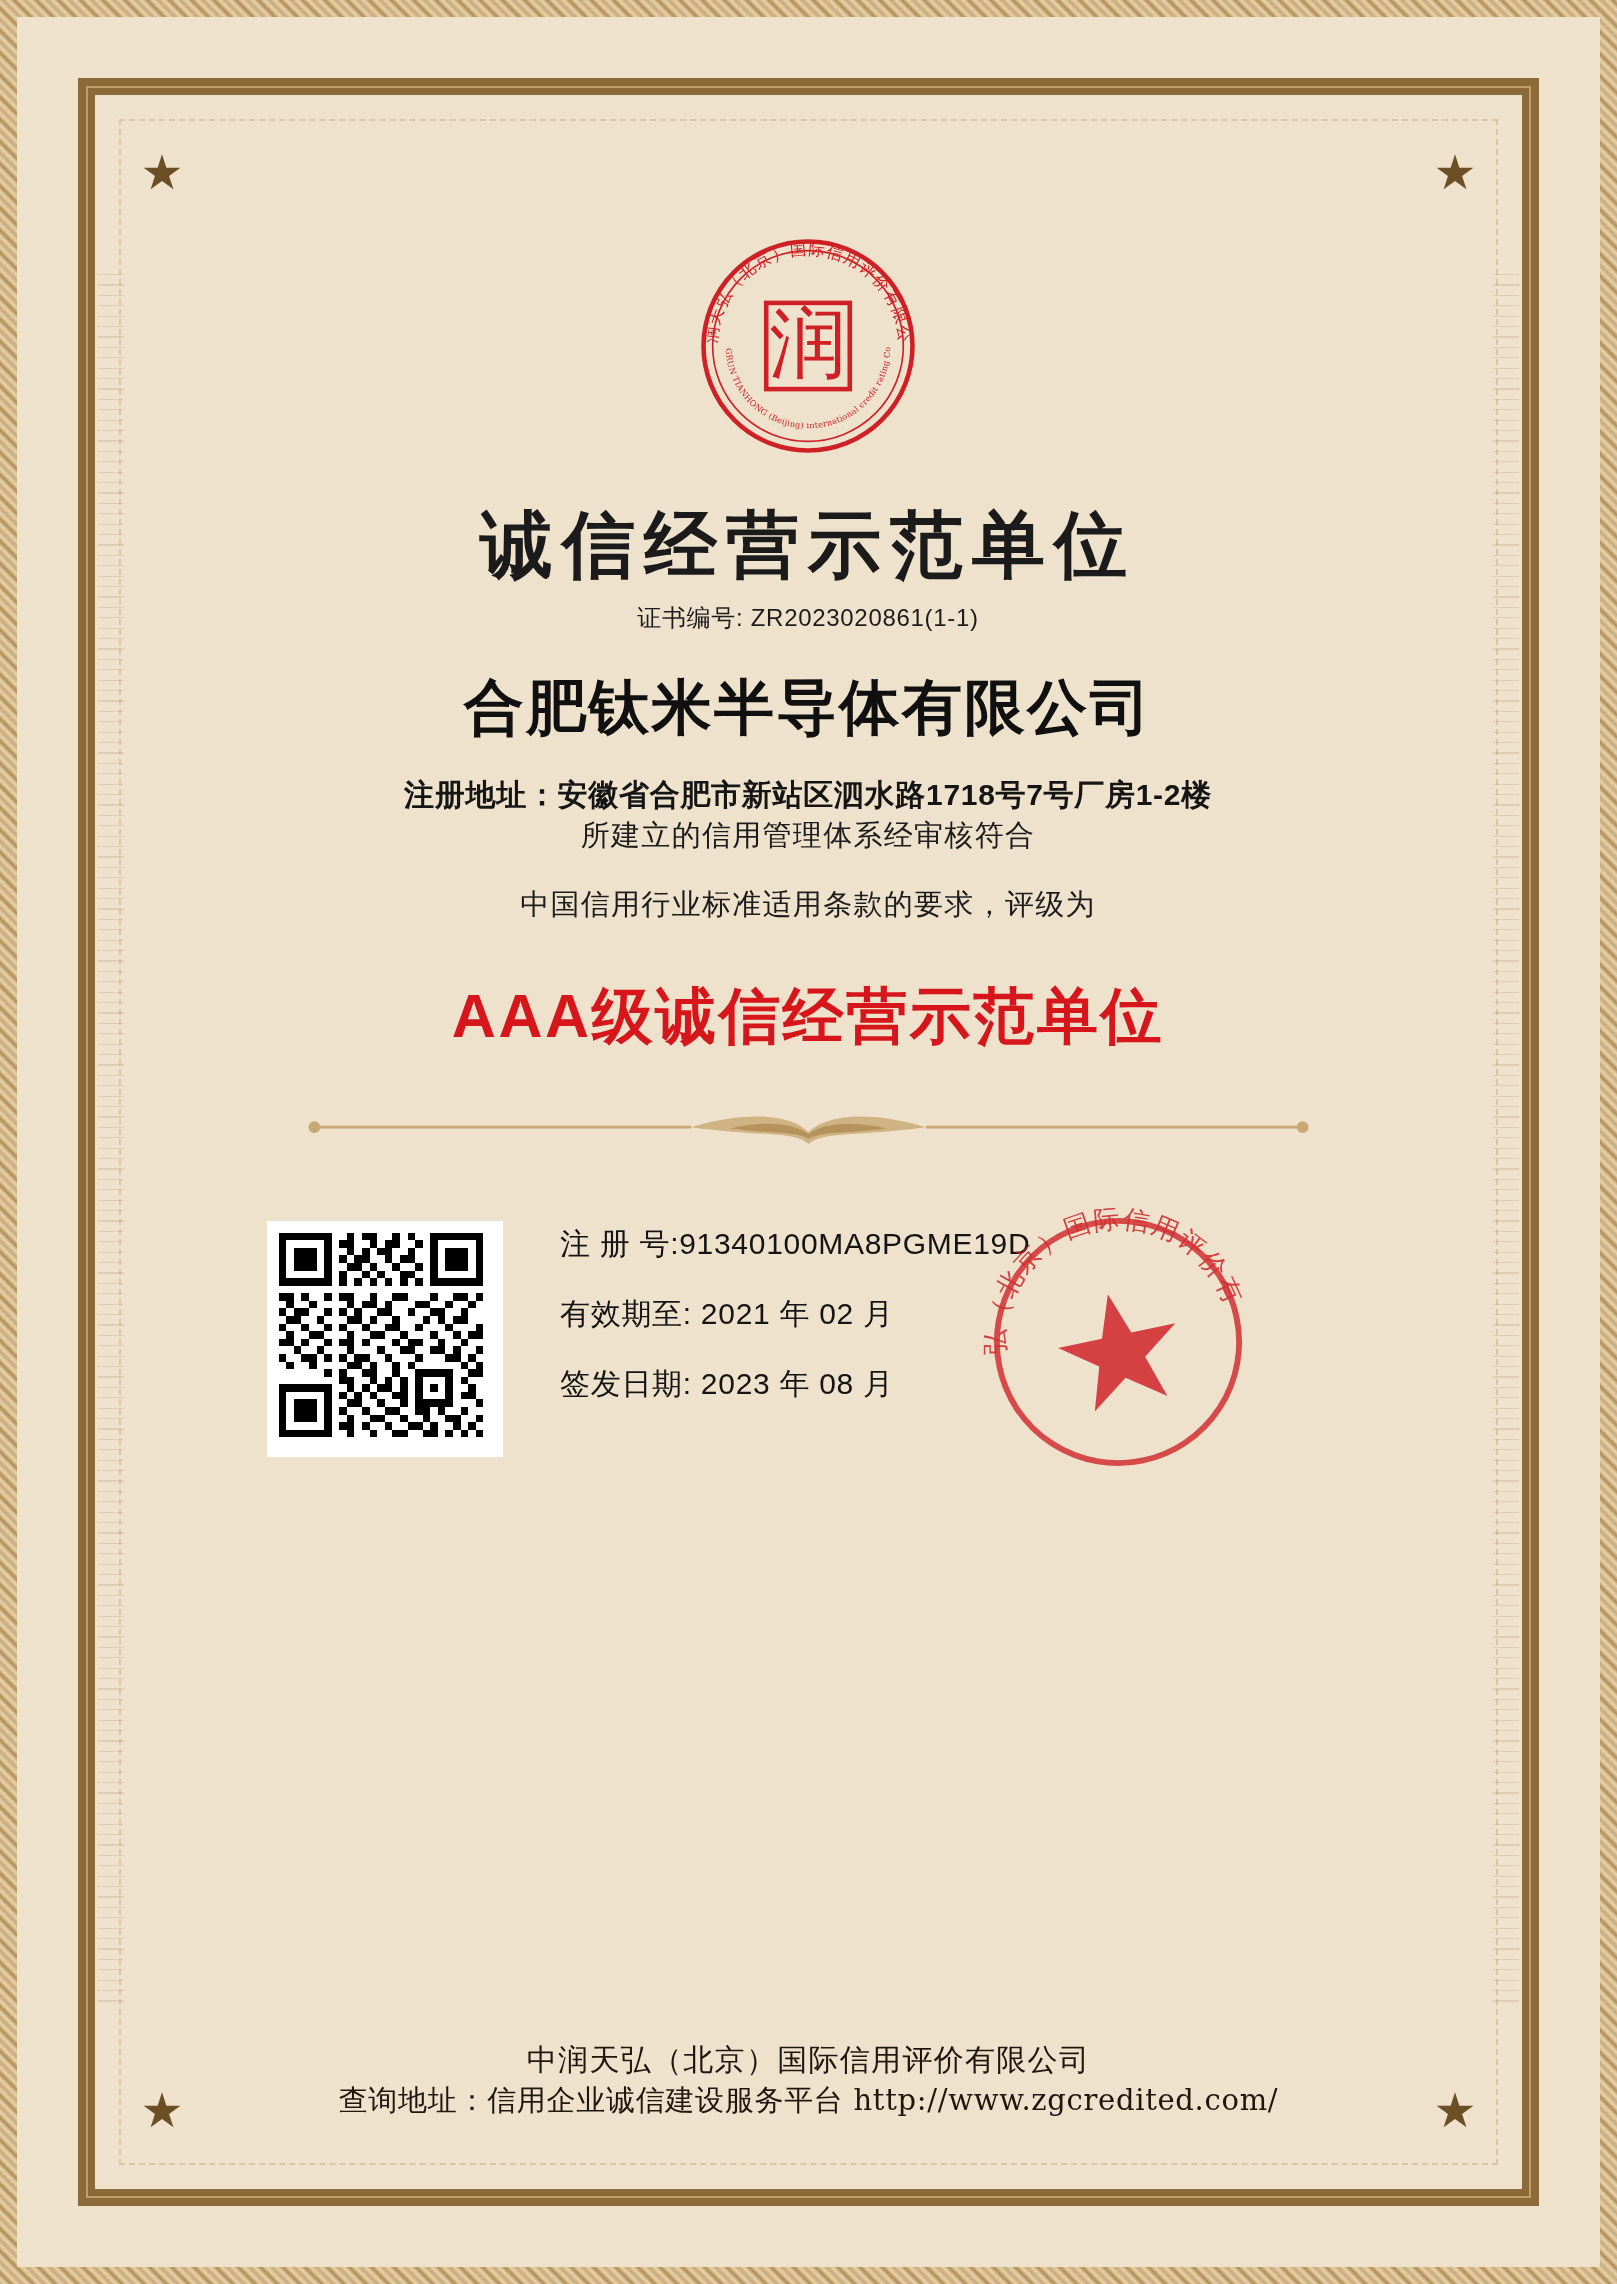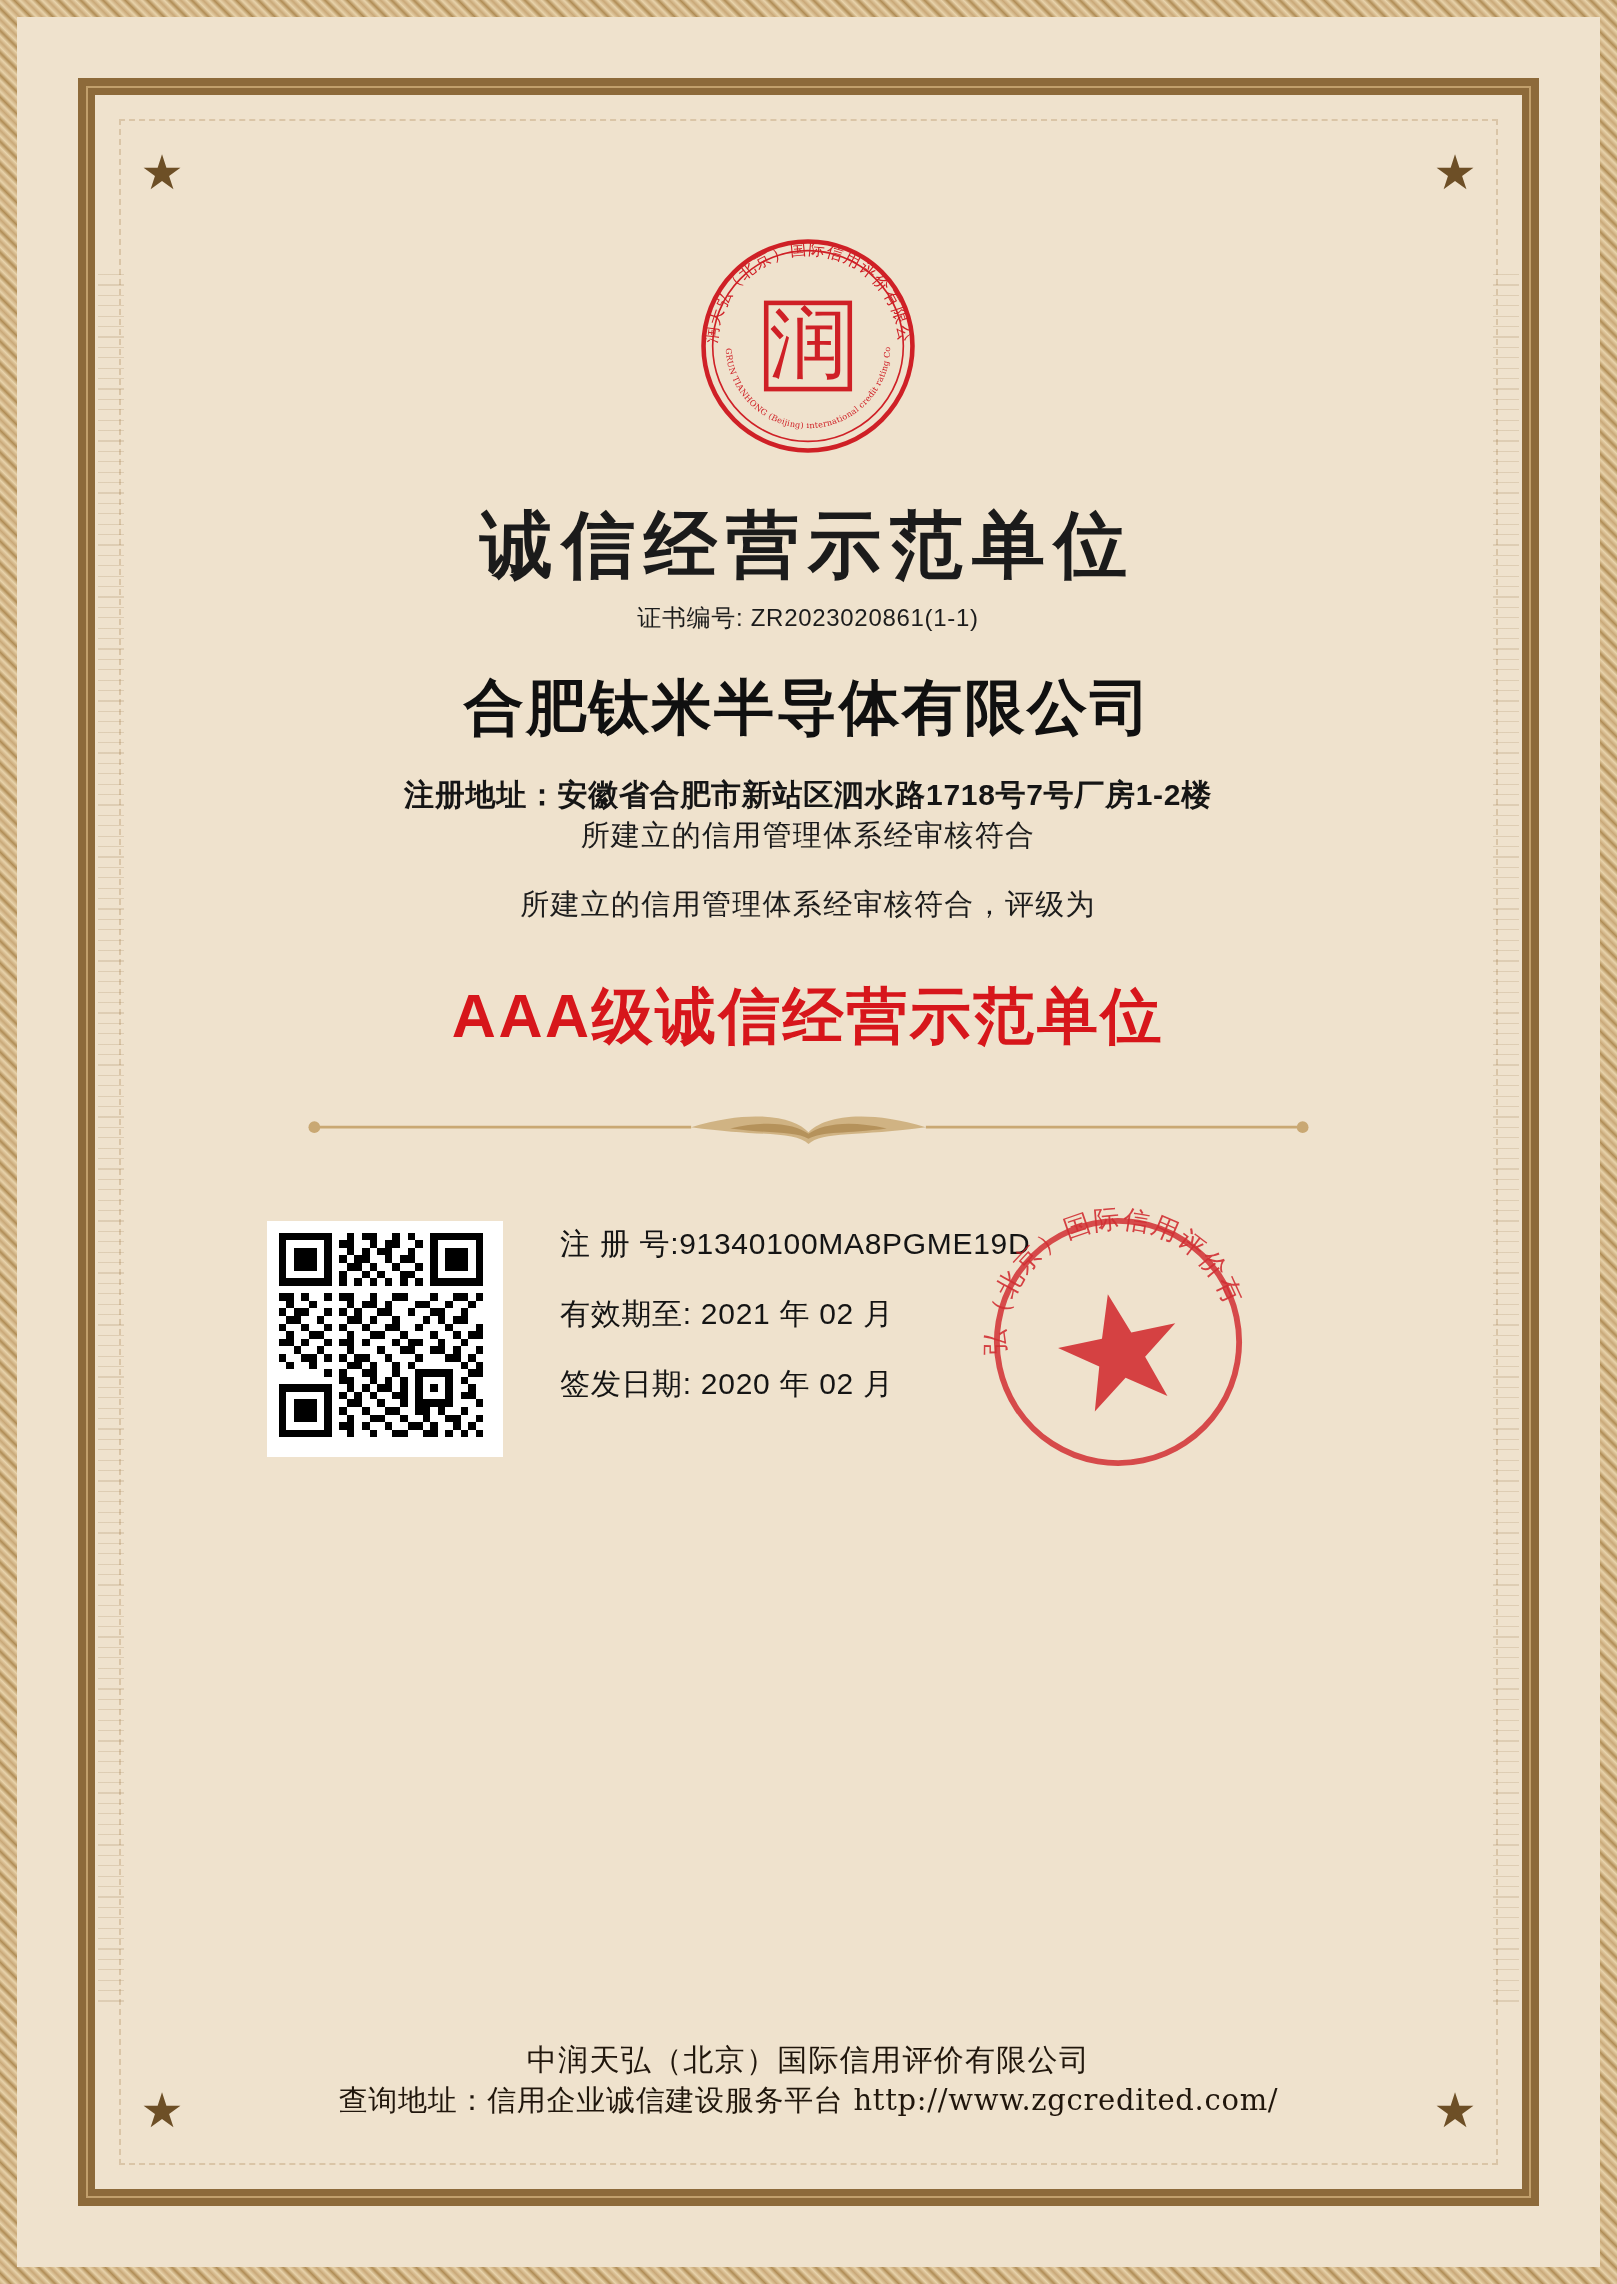--- a/index.html
+++ b/index.html
@@ -301,21 +301,21 @@
 
     <div class="title-main">诚信经营示范单位</div>
 
     <div class="cert-no">证书编号: ZR2023020861(1-1)</div>
 
     <div class="company">合肥钛米半导体有限公司</div>
 
     <div class="address">注册地址：安徽省合肥市新站区泗水路1718号7号厂房1-2楼</div>
 
     <div class="body-line">所建立的信用管理体系经审核符合</div>
-    <div class="body-line second">所建立的信用管理体系经审核符合，评级为</div>
+    <div class="body-line second">中国信用行业标准适用条款的要求，评级为</div>
 
     <div class="grade">AAA级诚信经营示范单位</div>
 
     <div class="divider">
       <svg width="1017" height="46" viewBox="0 0 1560 70">
         <line x1="30" y1="26" x2="600" y2="26" stroke="#c9a873" stroke-width="4"></line>
         <line x1="960" y1="26" x2="1530" y2="26" stroke="#c9a873" stroke-width="4"></line>
         <circle cx="22" cy="26" r="9" fill="#c9a873"></circle>
         <circle cx="1538" cy="26" r="9" fill="#c9a873"></circle>
         <path d="M600,26 C700,-4 760,12 780,34 C800,12 860,-4 960,26 C860,40 800,32 780,52 C760,32 700,40 600,26 Z" fill="#cdb07e" opacity="0.95"></path>
@@ -520,21 +520,21 @@
             <rect x="23" y="27" width="1" height="1"></rect>
               <rect x="25" y="27" width="1" height="1"></rect>
             <rect x="27" y="27" width="1" height="1"></rect>
           </g>
         </svg>
       </div>
 
       <div class="detail-lines">
         <div class="detail-row">注 册 号:91340100MA8PGME19D</div>
         <div class="detail-row">有效期至: 2021 年 02 月</div>
-        <div class="detail-row">签发日期: 2020 年 02 月</div>
+        <div class="detail-row">签发日期: 2023 年 08 月</div>
       </div>
 
       <div class="seal-red">
         <svg width="280" height="280" viewBox="0 0 430 430">
           <defs>
             <path id="arcSeal" d="M 40,215 A 175,175 0 0 1 390,215"></path>
           </defs>
           <g transform="rotate(-12 215 215)">
             <circle cx="215" cy="215" r="186" fill="none" stroke="#cf2026" stroke-width="9" opacity="0.85"></circle>
             <text font-family="'DejaVu Serif', serif" font-size="40" fill="#cf2026" opacity="0.9" letter-spacing="3">

